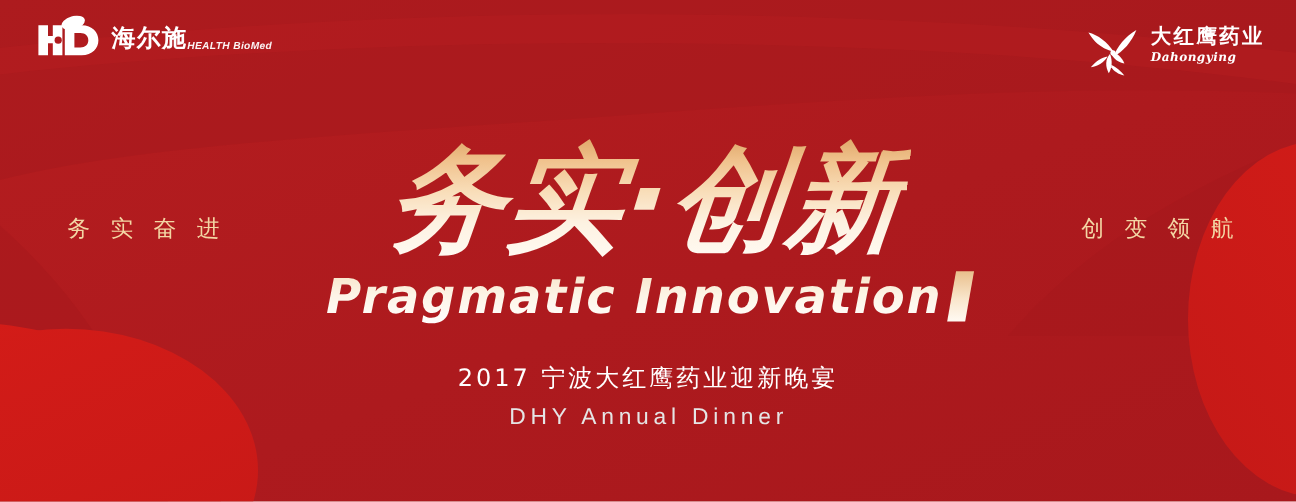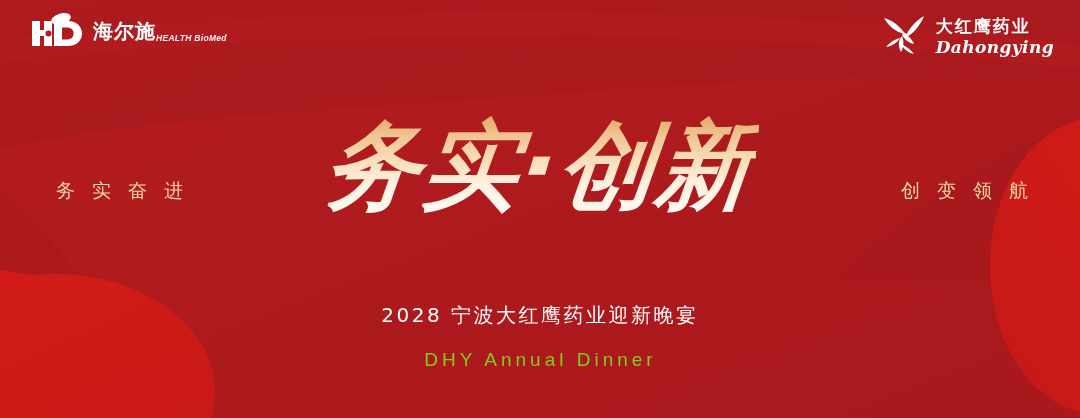--- a/index.html
+++ b/index.html
@@ -43,37 +43,37 @@
     font-size: 8.5px;
     font-weight: 700;
     letter-spacing: 0.3px;
     margin-top: 13px;
     font-style: italic;
     opacity: 0.95;
   }
 
   .logo-right {
     position: absolute;
-    right: 26px; top: 12px;
-    display: flex; align-items: center; gap: 6px;
+    right: 26px; top: 23px;
+    display: flex; gap: 6px;
     height: 50px;
   }
   .logo-right .eagle { width: 52px; height: 46px; flex: 0 0 auto; }
   .logo-right .eagle svg { display:block; width:52px; height:46px; }
   .logo-right .words { display:flex; flex-direction: column; line-height:1; }
   .logo-right .cn {
     color:#ffffff;
     font-size: 17px;
     font-weight: 700;
     letter-spacing: 2px;
     font-family: "DejaVu Sans", "Liberation Sans", sans-serif;
   }
   .logo-right .en {
     color:#ffffff;
-    font-size: 17px;
+    font-size: 10px;
     font-style: italic;
     font-weight: 700;
     letter-spacing: 0.4px;
     margin-top: 4px;
     font-family: "DejaVu Serif", "Liberation Serif", serif;
   }
 
   
   .side-slogan {
     position: absolute;
@@ -165,27 +165,26 @@
     font-weight: 400;
     letter-spacing: 2.5px;
     font-family: "DejaVu Sans", "Liberation Sans", sans-serif;
     white-space: nowrap;
   }
   .bottom-en {
     position: absolute;
     left: 1px; right: 0;
     top: 337px;
     text-align: center;
-    color: #84cc16;
+    color: #e5e5e5;
     font-size: 19px;
     font-weight: 400;
     letter-spacing: 4px;
     font-family: "Liberation Sans", "DejaVu Sans", sans-serif;
     white-space: nowrap;
-    margin-top: 12px;
   }
 </style>
 </head>
 <body>
 
 <div id="banner">
 
   <div class="bg-layer">
     <svg viewBox="0 0 1080 418" preserveAspectRatio="none" aria-hidden="true">
       <defs>
@@ -257,17 +256,20 @@
     </span>
   </div>
 
   <div class="side-slogan side-right">创变领航</div>
   <div class="side-slogan side-left">务实奋进</div>
 
   <div class="headline">
     <span class="hl-text">务实·创新</span>
   </div>
 
-
-  <div class="bottom-cn">2028 宁波大红鹰药业迎新晚宴</div>
+  <div class="subtitle-wrap">
+    <span class="sub-text">Pragmatic Innovation</span><span class="sub-bar"></span>
+  </div>
+
+  <div class="bottom-cn">2017 宁波大红鹰药业迎新晚宴</div>
   <div class="bottom-en">DHY Annual Dinner</div>
 
 </div>
 
 </body></html>

